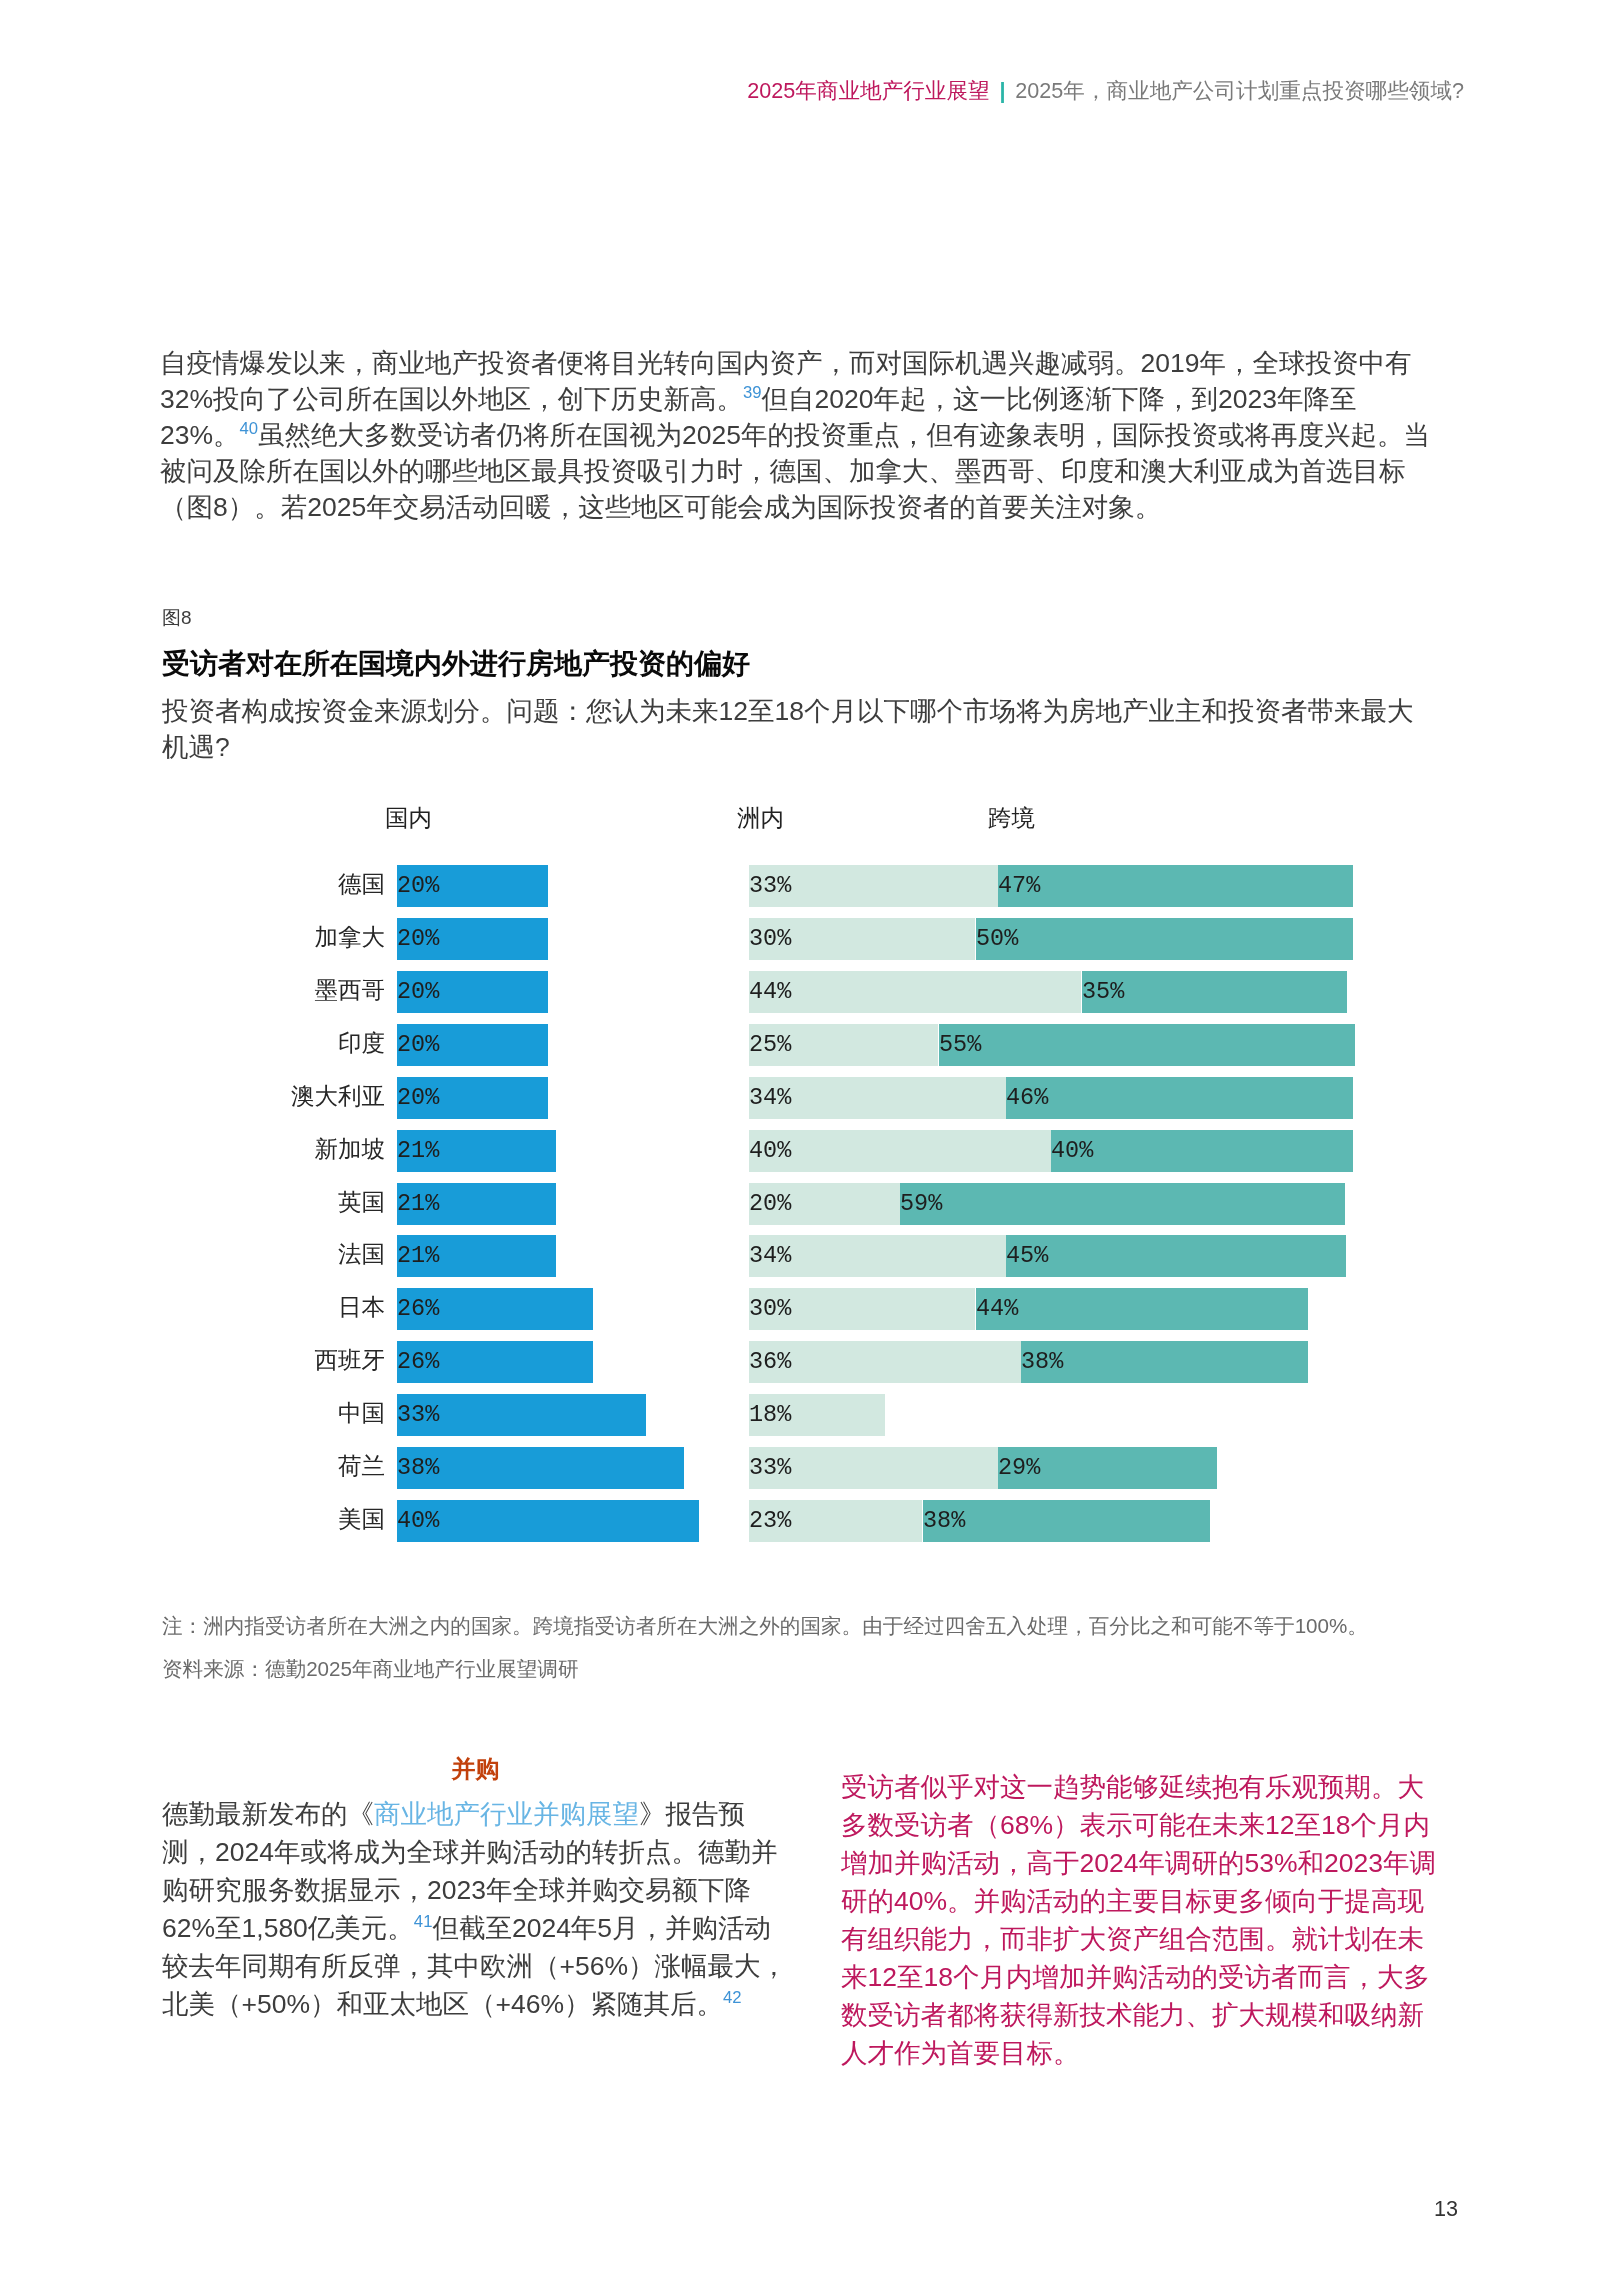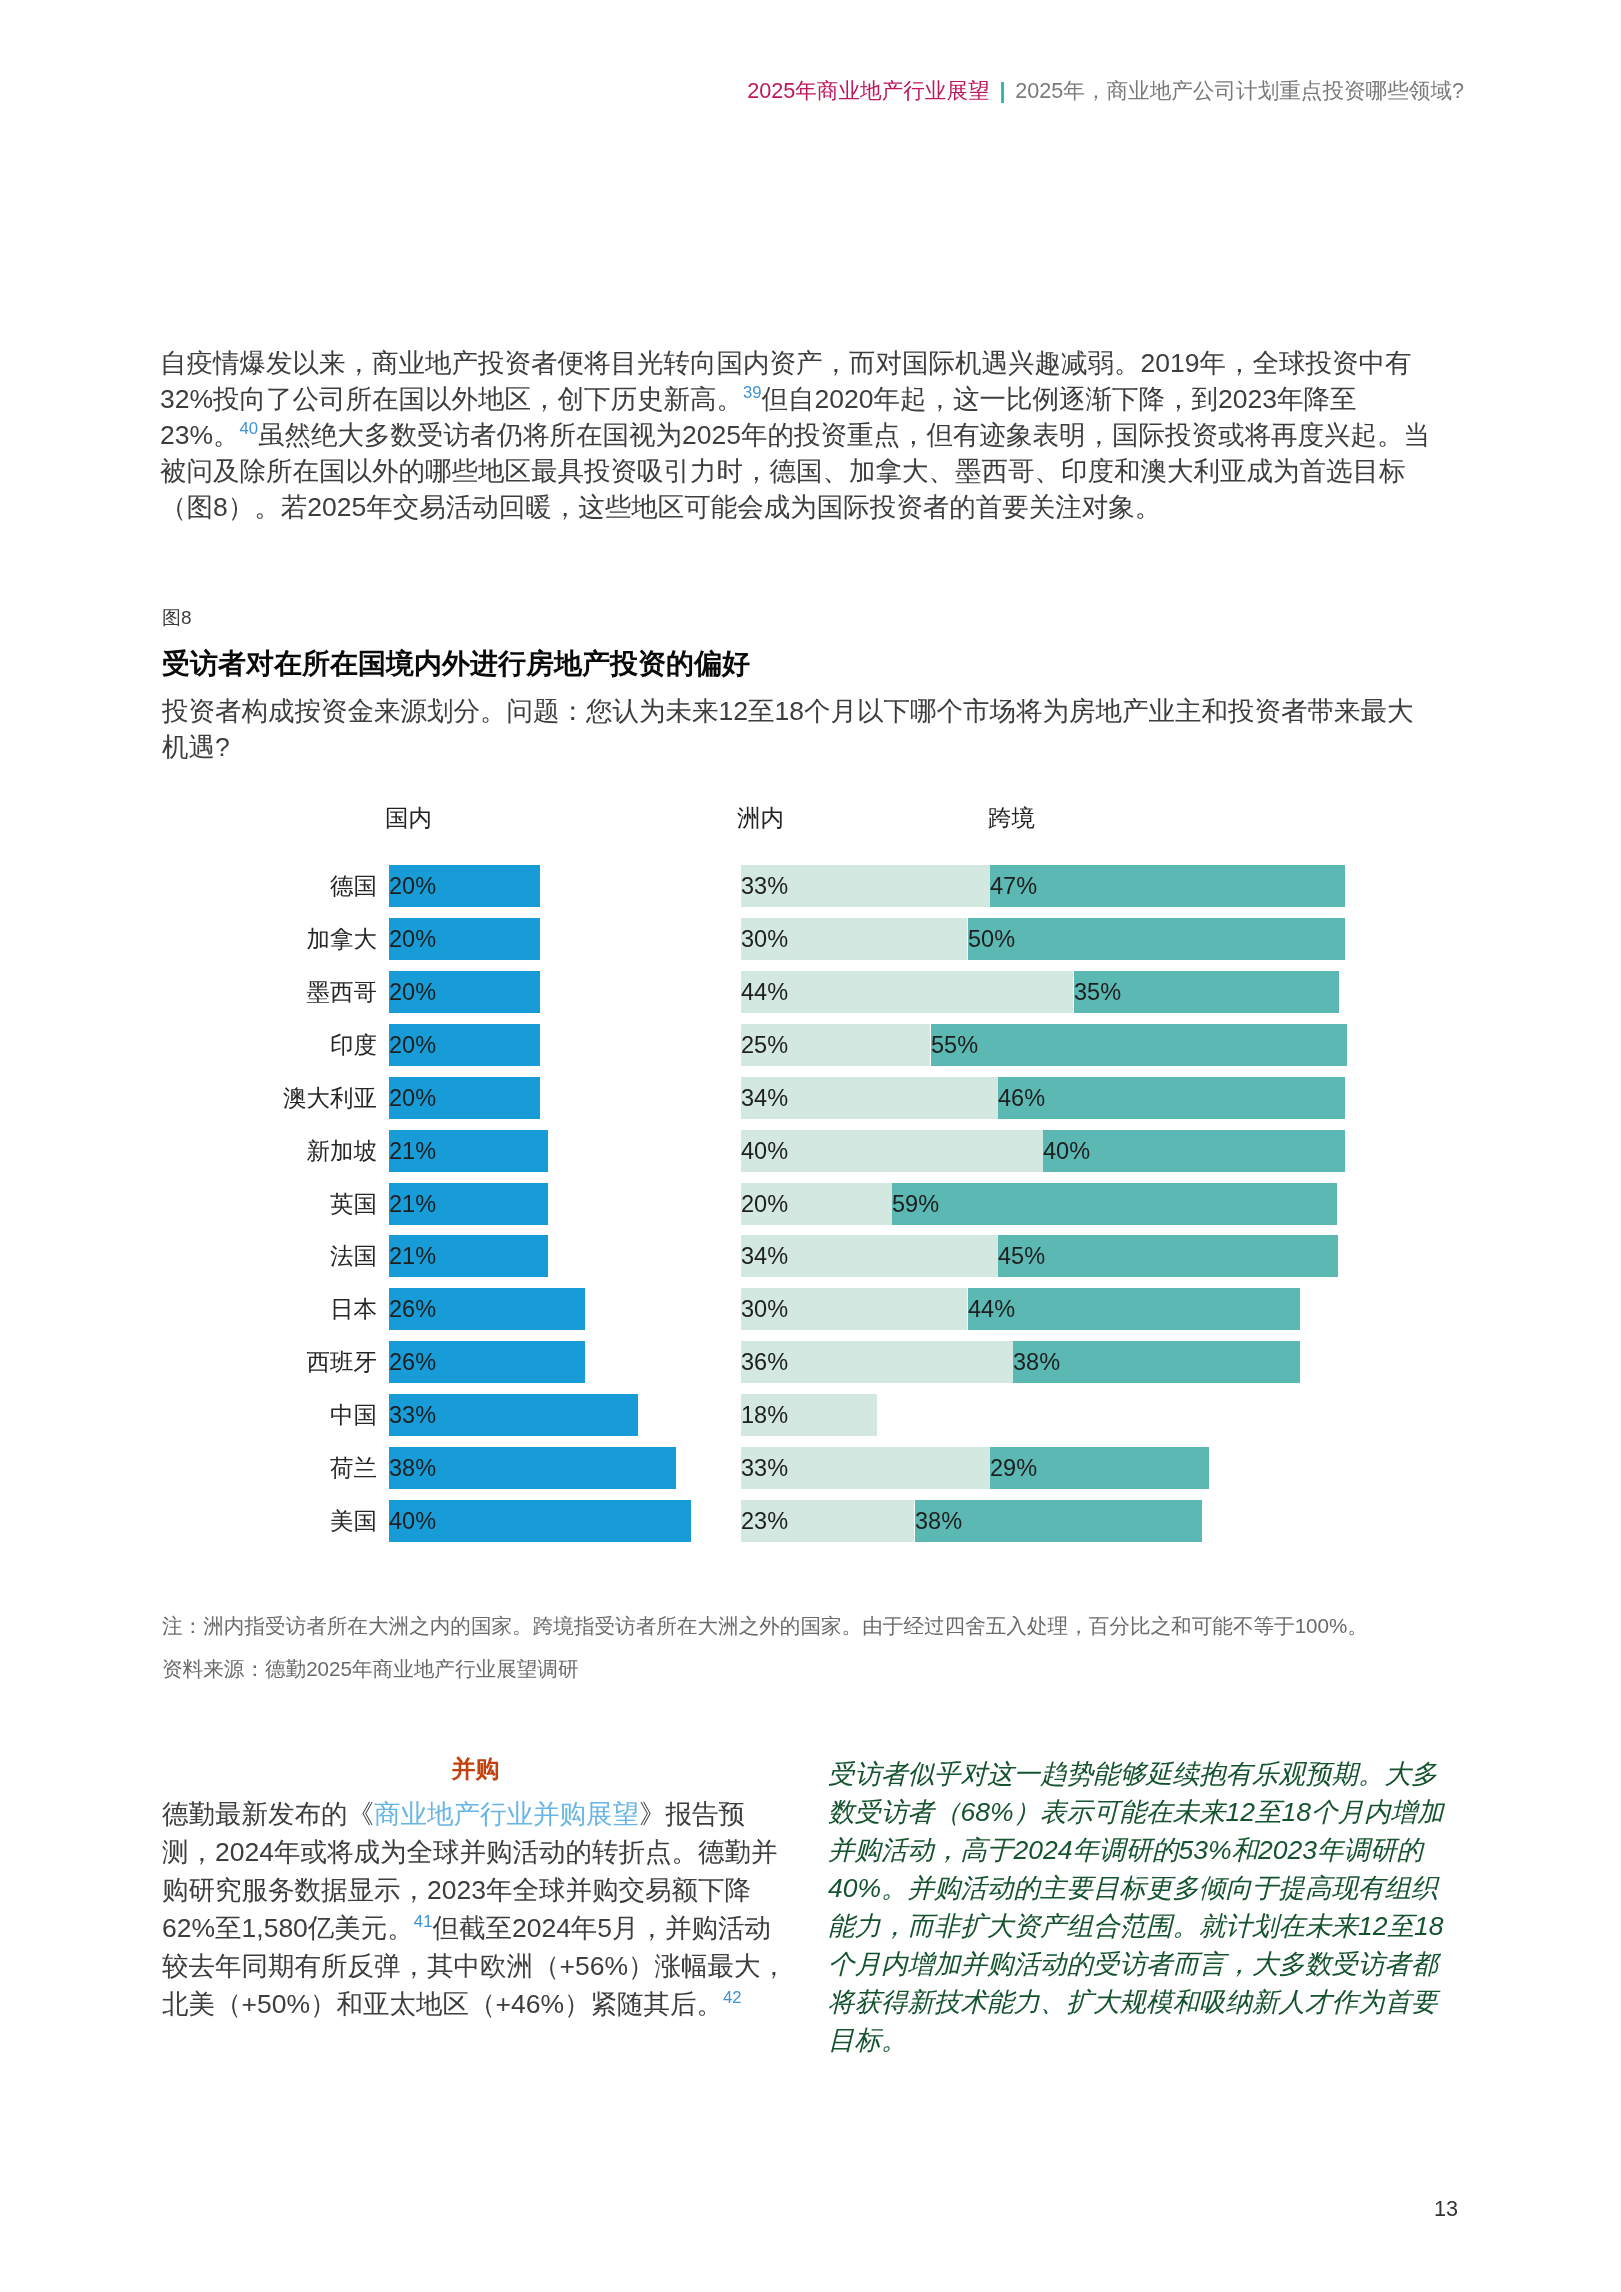--- a/index.html
+++ b/index.html
@@ -21,35 +21,35 @@
   .fig-title{position:absolute;left:162px;top:645px;margin:0;font-size:28px;font-weight:bold;color:#0a0a0a;}
   .fig-subtitle{position:absolute;left:162px;top:693px;width:1274px;margin:0;
                 font-size:26.5px;line-height:36px;color:#3d3d3d;}
   
   .chart{position:absolute;left:162px;top:802px;width:1313px;height:765px;}
   .chead{position:absolute;top:0;font-size:23.5px;color:#222222;}
   .chead.h-dom{left:223px;}
   .chead.h-intra{left:575px;}
   .chead.h-cross{left:826px;}
   .crows{position:absolute;left:0;top:63px;width:1313px;height:696px;}
-  .crow{position:absolute;left:4px;width:1313px;height:42px;}
+  .crow{position:absolute;left:12px;width:1313px;height:42px;font-family:Liberation Mono, monospace;}
   .clabel{position:absolute;left:0;top:0;width:211px;height:42px;line-height:42px;
           text-align:right;font-size:23.5px;color:#262626;}
   .cbar{position:absolute;top:0;height:42px;}
   .cval{display:block;height:42px;line-height:42px;
         padding-right:9.8px;font-size:23.5px;color:#1e1e1e;}
   
   .note{position:absolute;left:162px;top:1612px;width:1294px;margin:0;font-size:20.6px;color:#6a6a6a;}
   .source{position:absolute;left:162px;top:1655px;width:1294px;margin:0;font-size:20.6px;color:#6a6a6a;}
   
   .col-left{position:absolute;left:162px;top:1753px;width:627px;}
   .col-right{position:absolute;left:828px;top:1755px;width:632px;}
   .ma-heading{margin:0;font-size:24px;font-weight:bold;color:#c2410c;text-align:center;}
   .col-left p{margin:9.8px 0 0 0;font-size:26.5px;line-height:38px;color:#3d3d3d;}
-  .col-right p{margin:0;font-size:26.5px;line-height:38px;color:#14532d;font-style:italic;}
+  .col-right p{margin:13px;font-size:26.5px;line-height:38px;color:#be185d;}
   .doc-link{color:#68b5e4;text-decoration:none;cursor:pointer;}
   
   .pagenum{position:absolute;top:2196px;right:163px;font-size:21.6px;color:#333333;}
 </style>
 </head>
 <body>
 
 <div class="page">
 
   <div class="hdr">

